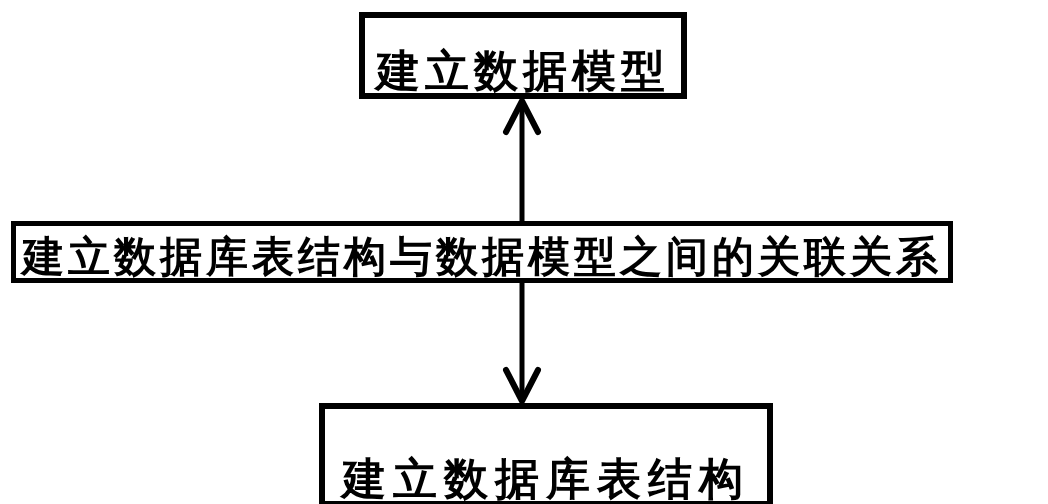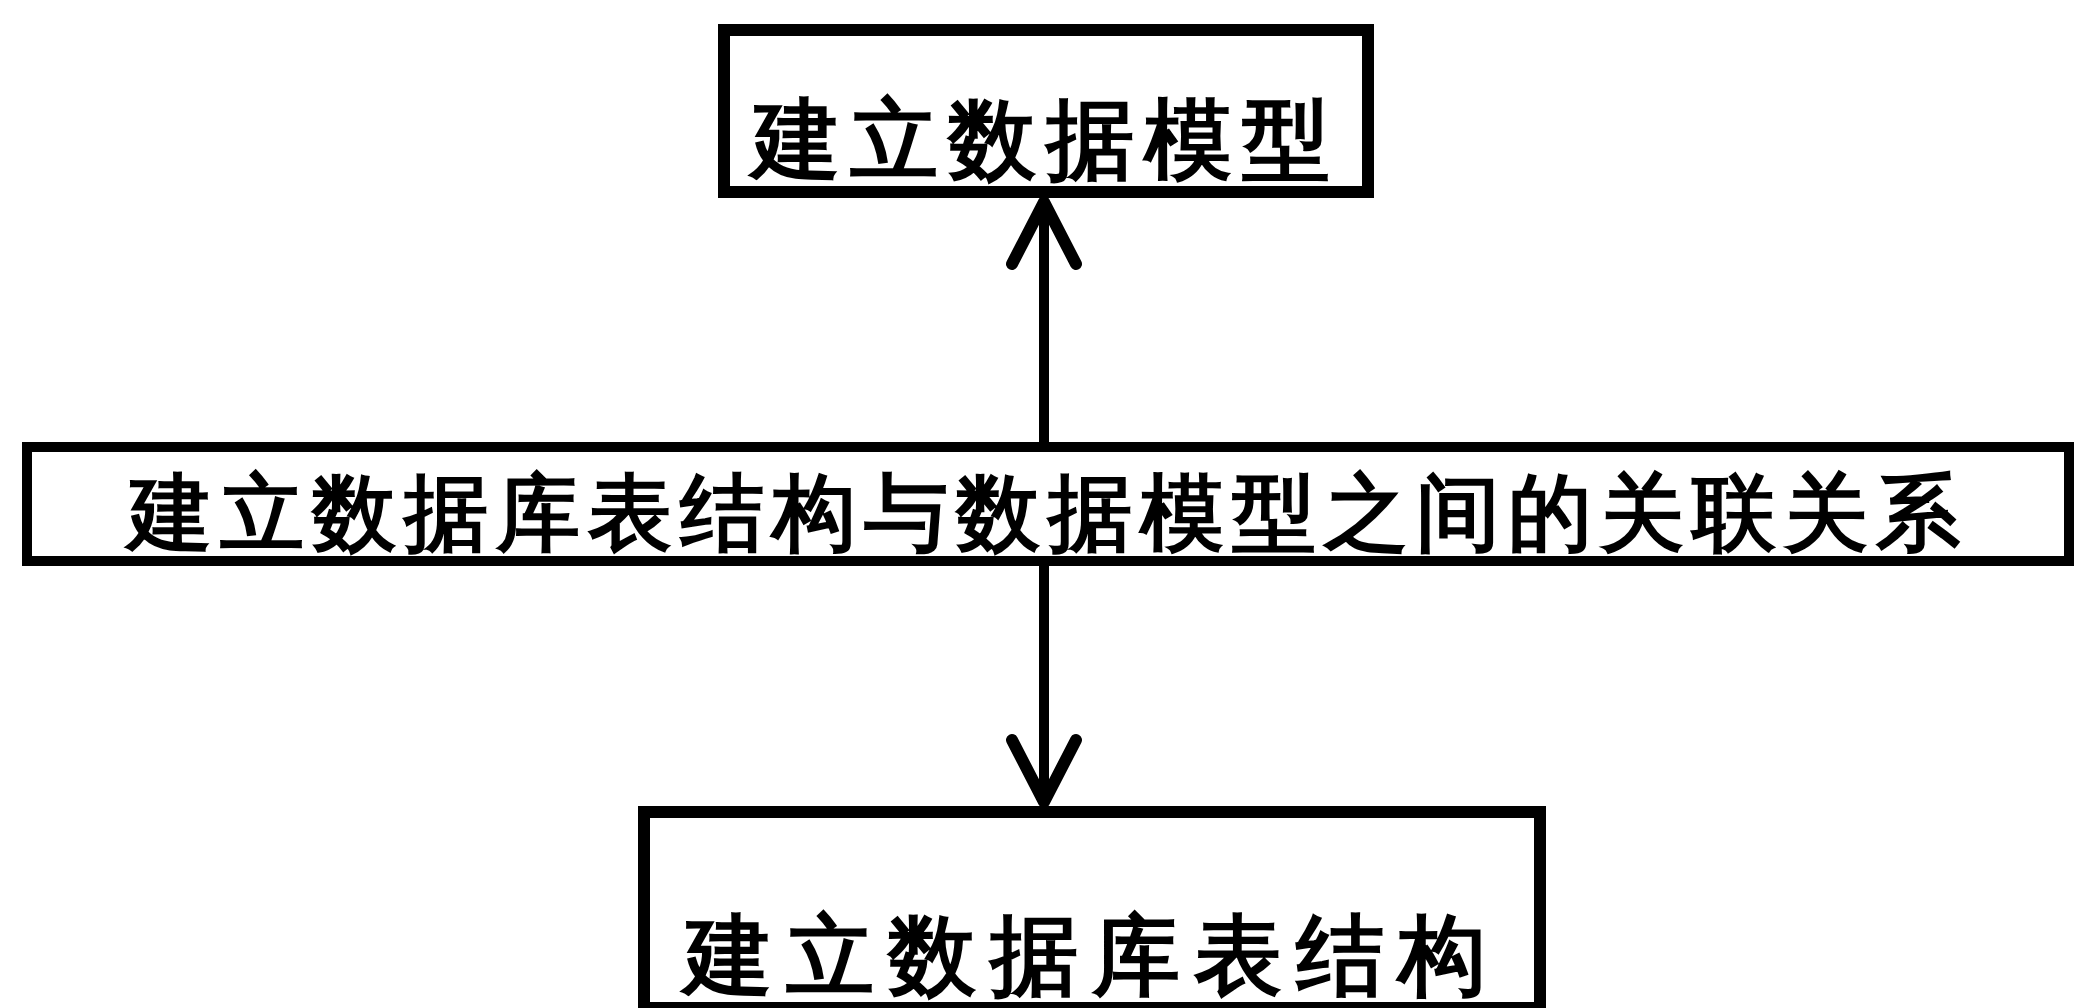--- a/index.html
+++ b/index.html
@@ -36,21 +36,21 @@
     width: 328px;
     height: 87px;
   }
   .node-top .label {
     font-size: 44px;
     letter-spacing: 5px;
   }
   .node-middle {
     left: 11px;
     top: 221px;
-    width: 1026px;
+    width: 942px;
     height: 62px;
     border-width: 5px;
   }
   .node-middle .label {
     font-size: 42px;
     letter-spacing: 4px;
   }
   .node-bottom {
     left: 296px;
     top: 403px;

